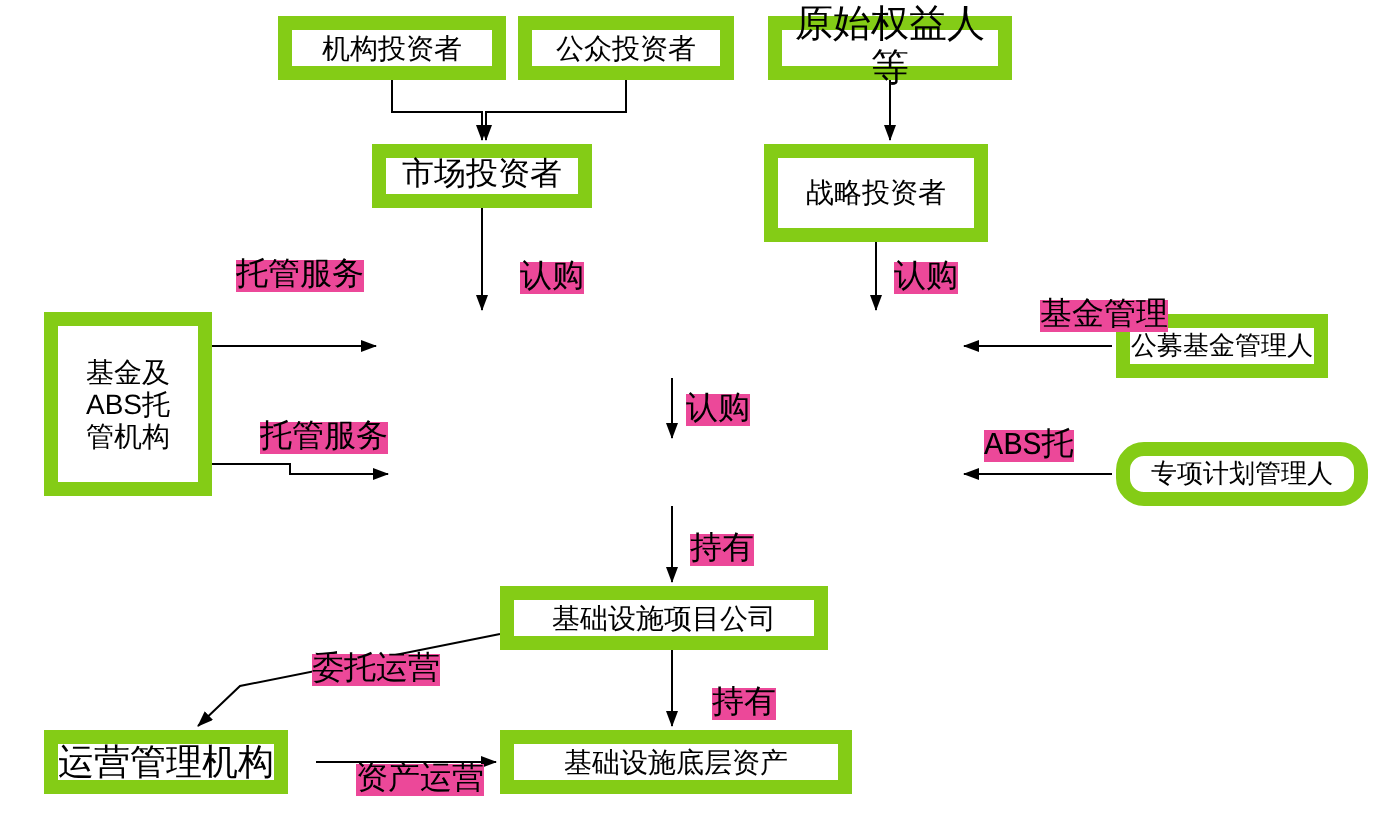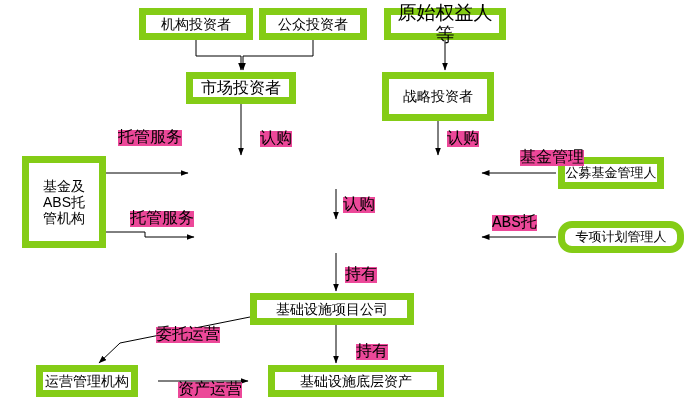--- a/index.html
+++ b/index.html
@@ -110,23 +110,23 @@
 管机构</div>
 
 
   <div class="node" style="left:558px; top:157px; width:106px; height:32px; font-size:13px;">公募基金管理人</div>
 
 
   <div class="node" style="left:558px; top:221px; width:126px; height:32px; font-size:13px;border-radius:14px;">专项计划管理人</div>
 
   <div class="node" style="left:250px; top:293px; width:164px; height:32px; font-size:14px;">基础设施项目公司</div>
 
-  <div class="node" style="left:36px; top:365px; width:102px; height:32px; font-size:14px;">运营管理机构</div>
+  <div class="node" style="left:22px; top:365px; width:122px; height:32px; font-size:18px;">运营管理机构</div>
 
-  <div class="node" style="left:250px; top:365px; width:176px; height:32px; font-size:14px;margin-left:18px;">基础设施底层资产</div>
+  <div class="node" style="left:250px; top:365px; width:176px; height:32px; font-size:14px;">基础设施底层资产</div>
 
   <div class="label" style="left:118px; top:130px;">托管服务</div>
   <div class="label" style="left:260px; top:131px;">认购</div>
   <div class="label" style="left:447px; top:131px;">认购</div>
   <div class="label" style="left:520px; top:150px;text-align:right;">基金管理</div>
   <div class="label" style="left:130px; top:211px;">托管服务</div>
   <div class="label" style="left:343px; top:197px;">认购</div>
   <div class="label" style="left:492px; top:215px;">ABS托</div>
   <div class="label" style="left:345px; top:267px;">持有</div>
   <div class="label" style="left:156px; top:327px;">委托运营</div>

